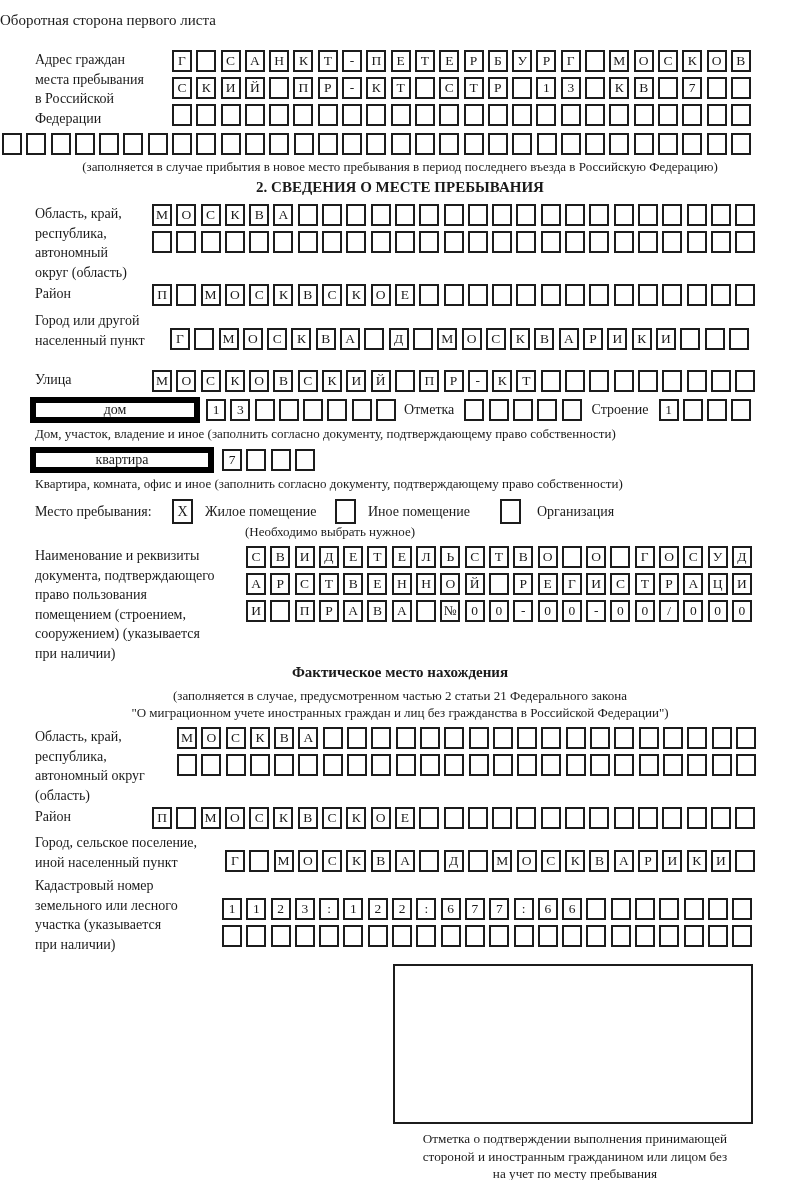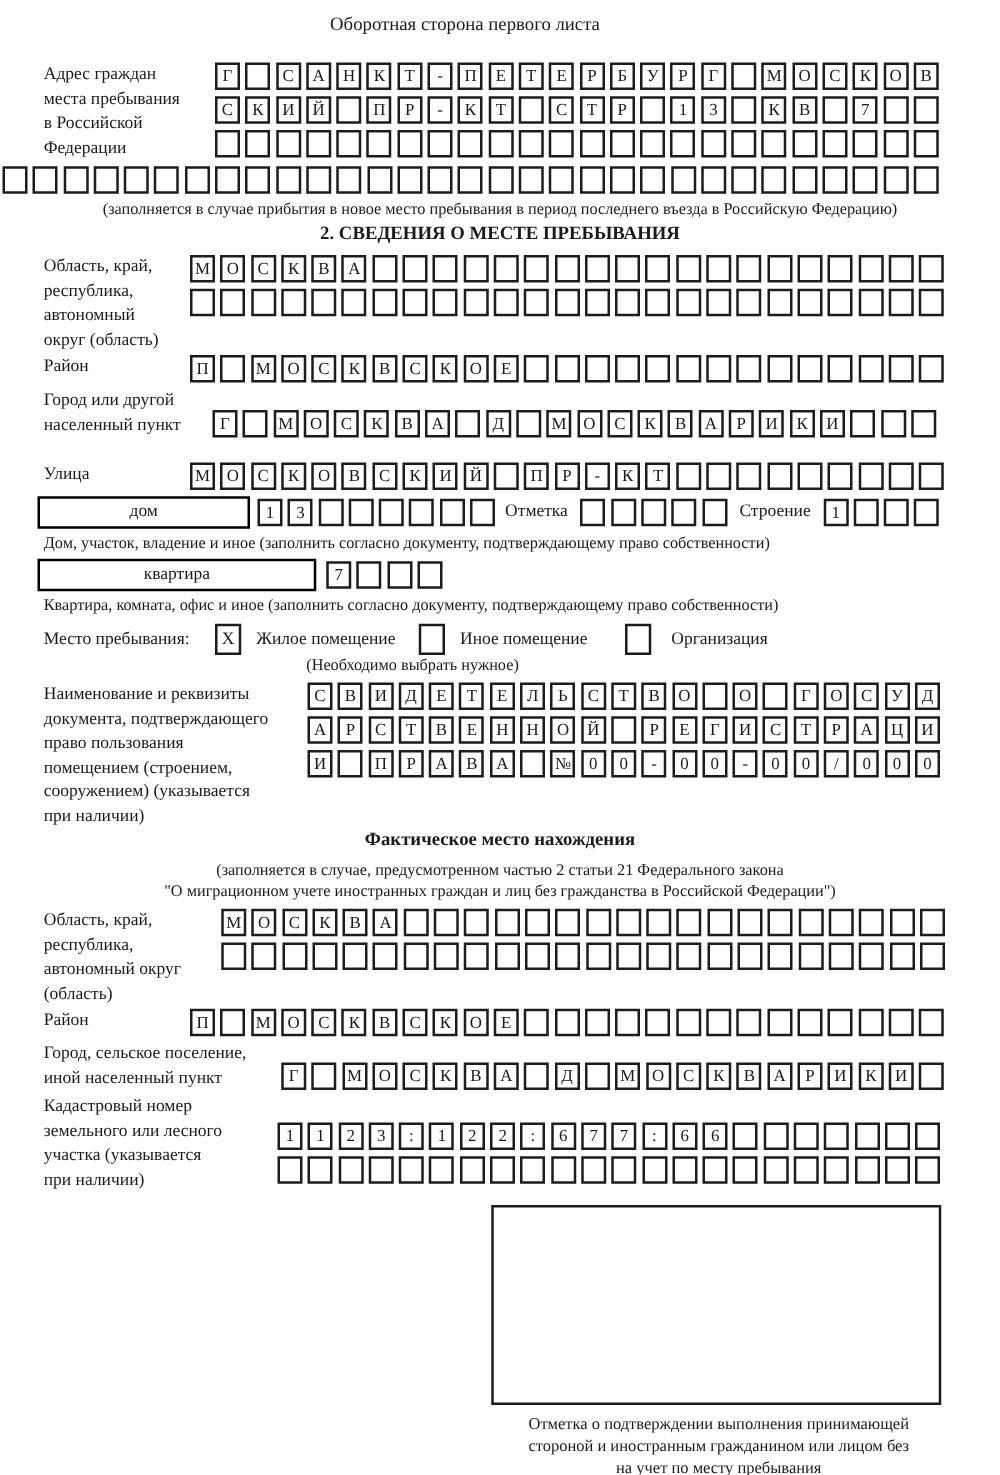--- a/index.html
+++ b/index.html
@@ -1,29 +1,29 @@
 <!DOCTYPE html>
 <html><head>
 <meta charset="utf-8">
 <style>
   html,body{margin:0;padding:0;background:#ffffff;}
   body{width:800px;height:1180px;overflow:hidden;
        font-family:"Liberation Serif","DejaVu Serif",serif;color:#1a1a1a;}
-  .header-note{margin:12px 56px 0 0;text-align:center;font-size:15px;height:18px;}
+  .header-note{margin:12px 56px 0 0;text-align:left;font-size:15px;height:18px;}
   .lbl{font-size:14px;line-height:19.5px;white-space:nowrap;}
   .note{font-size:13px;text-align:center;}
   .title{font-weight:bold;font-size:15px;text-align:center;}
   .cells{display:flex;gap:4.3px;}
   .cell{width:20px;height:22px;border:2px solid #1c1c1c;box-sizing:border-box;
         display:flex;align-items:center;justify-content:center;
         font-size:13.5px;flex:0 0 auto;background:#fff;}
   .cellcol{display:flex;flex-direction:column;gap:5px;}
   .flexrow{display:flex;align-items:flex-start;}
   .vcenter{align-items:flex-end;}
-  .widebox{border:2px solid #000000;box-sizing:border-box;height:26px;
+  .widebox{border:6px solid #000000;box-sizing:border-box;height:26px;
            display:flex;align-items:center;justify-content:center;font-size:14px;}
   .chk{width:21px;height:25px;border:2px solid #1c1c1c;box-sizing:border-box;
        display:flex;align-items:center;justify-content:center;font-size:14px;flex:0 0 auto;}
   .inline-lbl{font-size:14px;white-space:nowrap;}
 
   .prev-block{margin:20px 0 0 35px;}
   .prev-block .lblcol{width:137px;flex:0 0 auto;}
   .row4{margin:5px 0 0 2px;}
   .note1{margin-top:4px;height:17px;}
   .s2title{margin-top:3px;height:19px;}
@@ -35,21 +35,21 @@
   .city-row .lblcol{width:135px;flex:0 0 auto;line-height:17px;}
   .street-row{margin:20px 0 0 35px;}
   .street-row .lblcol{width:117px;flex:0 0 auto;}
   .house-row{margin:5px 0 0 30px;display:flex;align-items:center;}
   .house-box{width:170px;}
   .house-row .cells{margin-left:6px;}
   .korpus-lbl{margin-left:8px;margin-right:4px;}
   .stroenie-lbl{margin-left:10px;margin-right:4px;}
   .house-note{margin-top:3px;height:17px;text-align:left;padding-left:35px;}
   .apt-row{margin:4px 0 0 30px;display:flex;align-items:center;}
-  .apt-box{width:223px;}
+  .apt-box{width:184px;}
   .apt-row .cells{margin-left:8px;}
   .apt-note{margin-top:3px;height:17px;text-align:left;padding-left:35px;}
   .stay-row{margin:6px 0 0 35px;display:flex;align-items:center;height:25px;}
   .stay-row .lblcol{width:137px;flex:0 0 auto;}
   .stay-opt1{margin-left:12px;width:122px;}
   .stay-opt2{margin-left:12px;width:122px;}
   .stay-opt3{margin-left:16px;}
   .chk2{margin-left:8px;}
   .chk3{margin-left:10px;}
   .stay-note{margin-left:245px;height:17px;text-align:left;}

